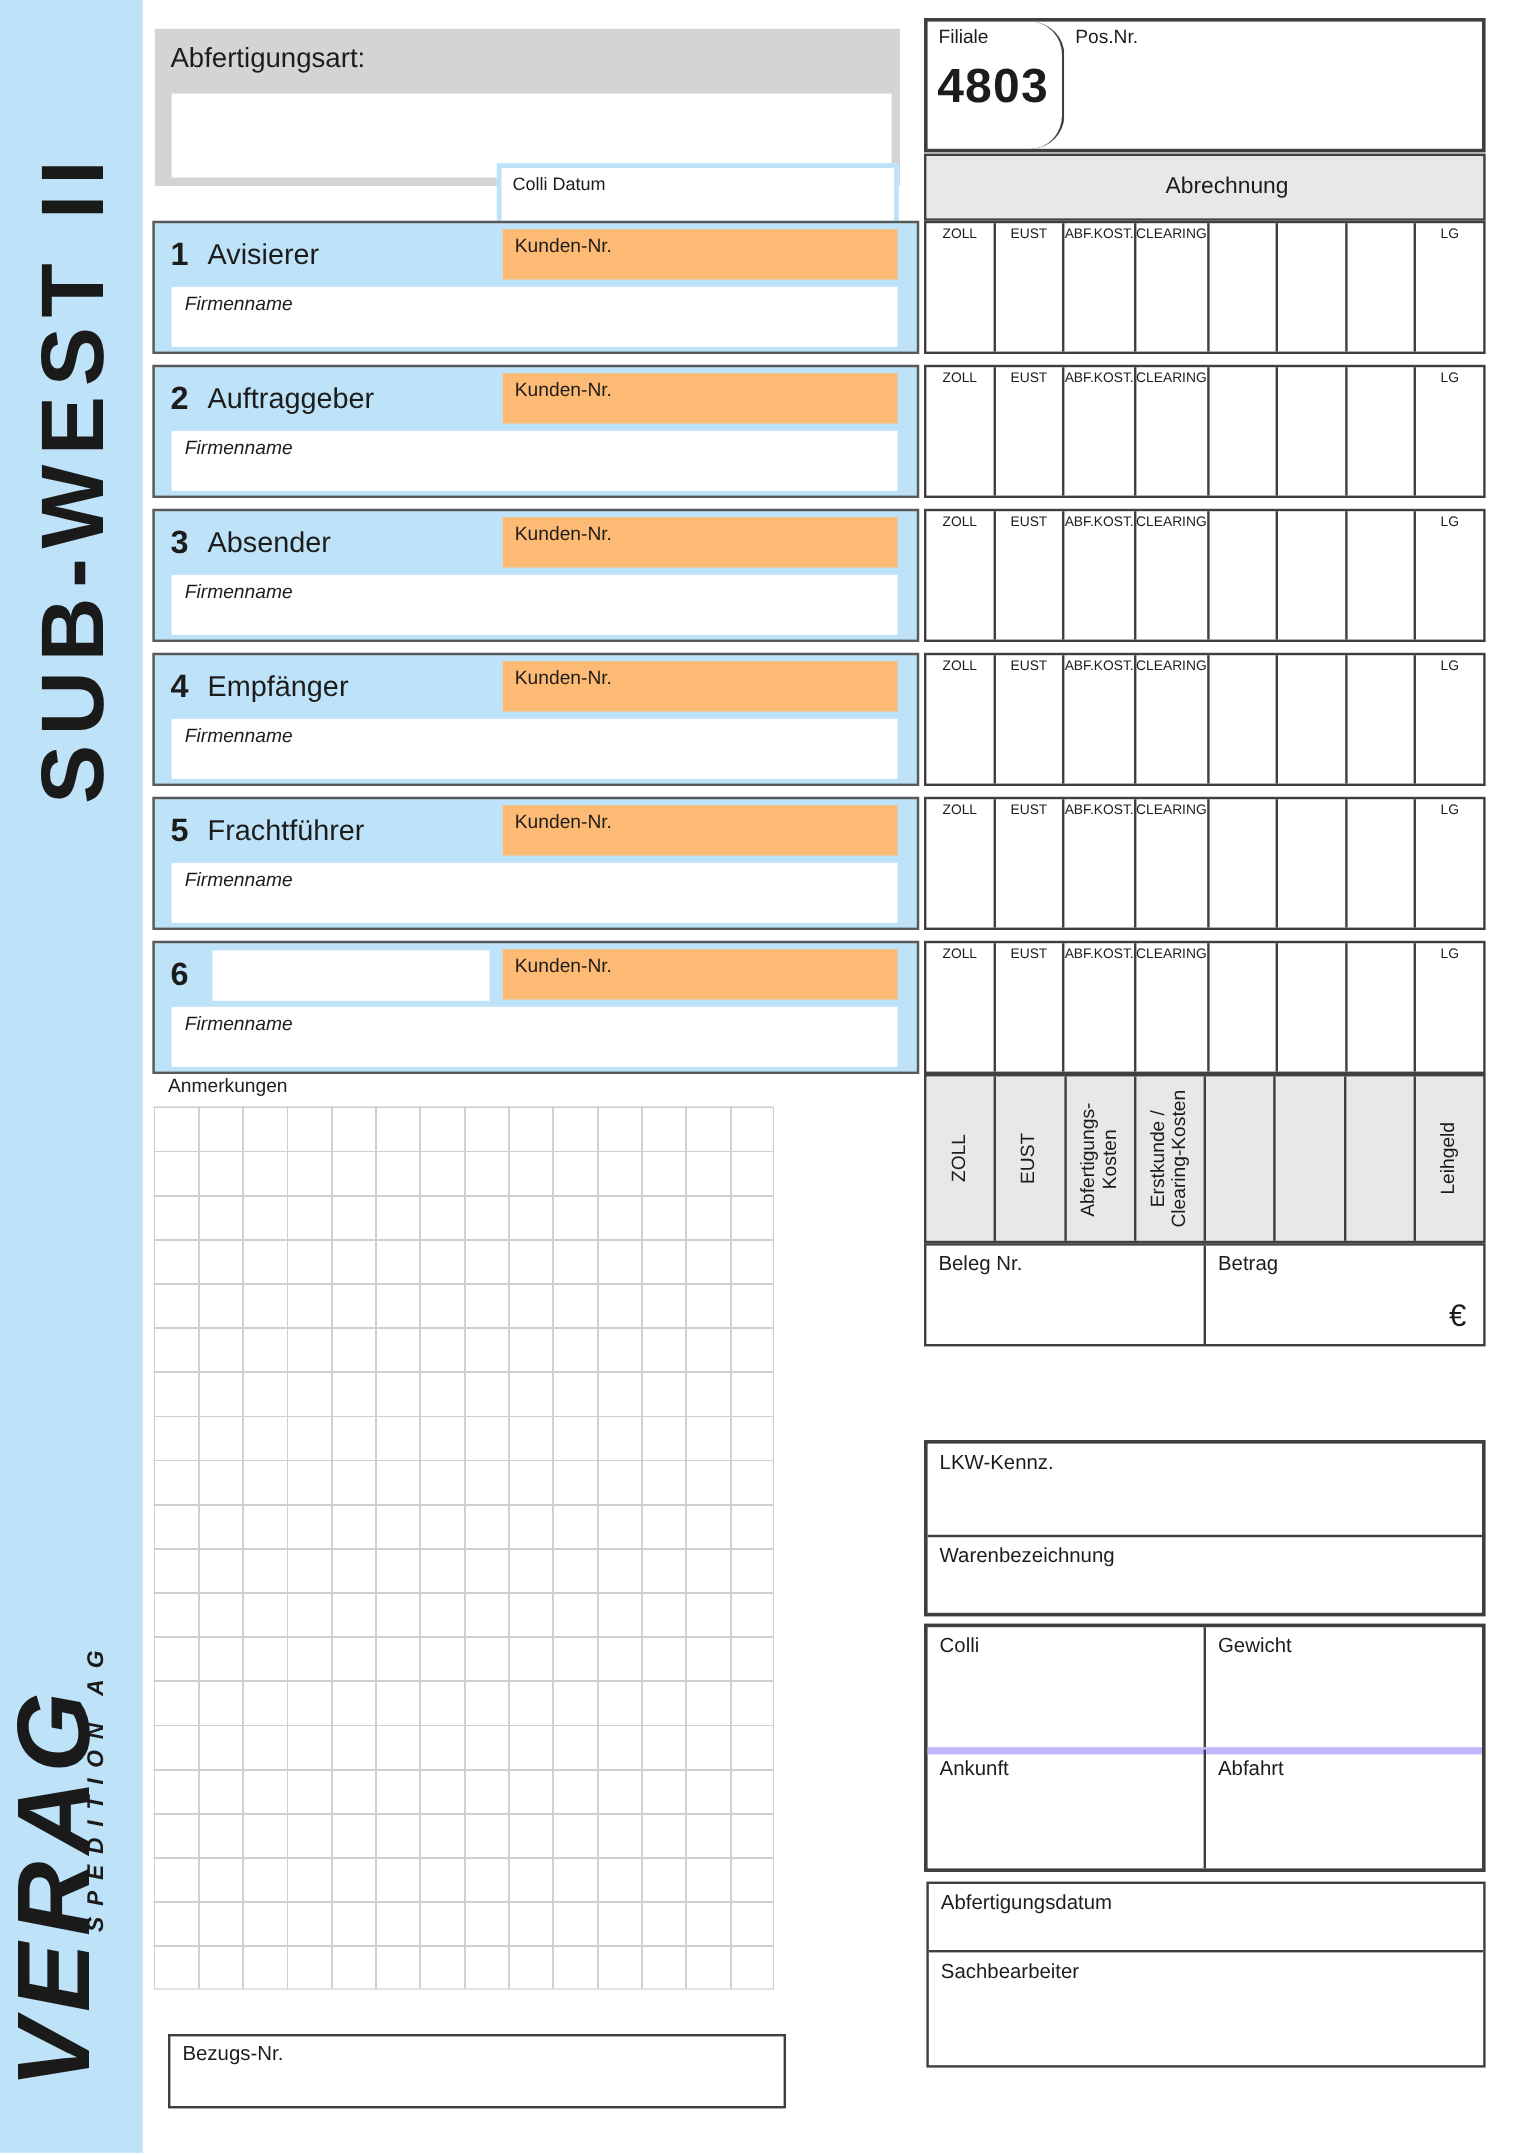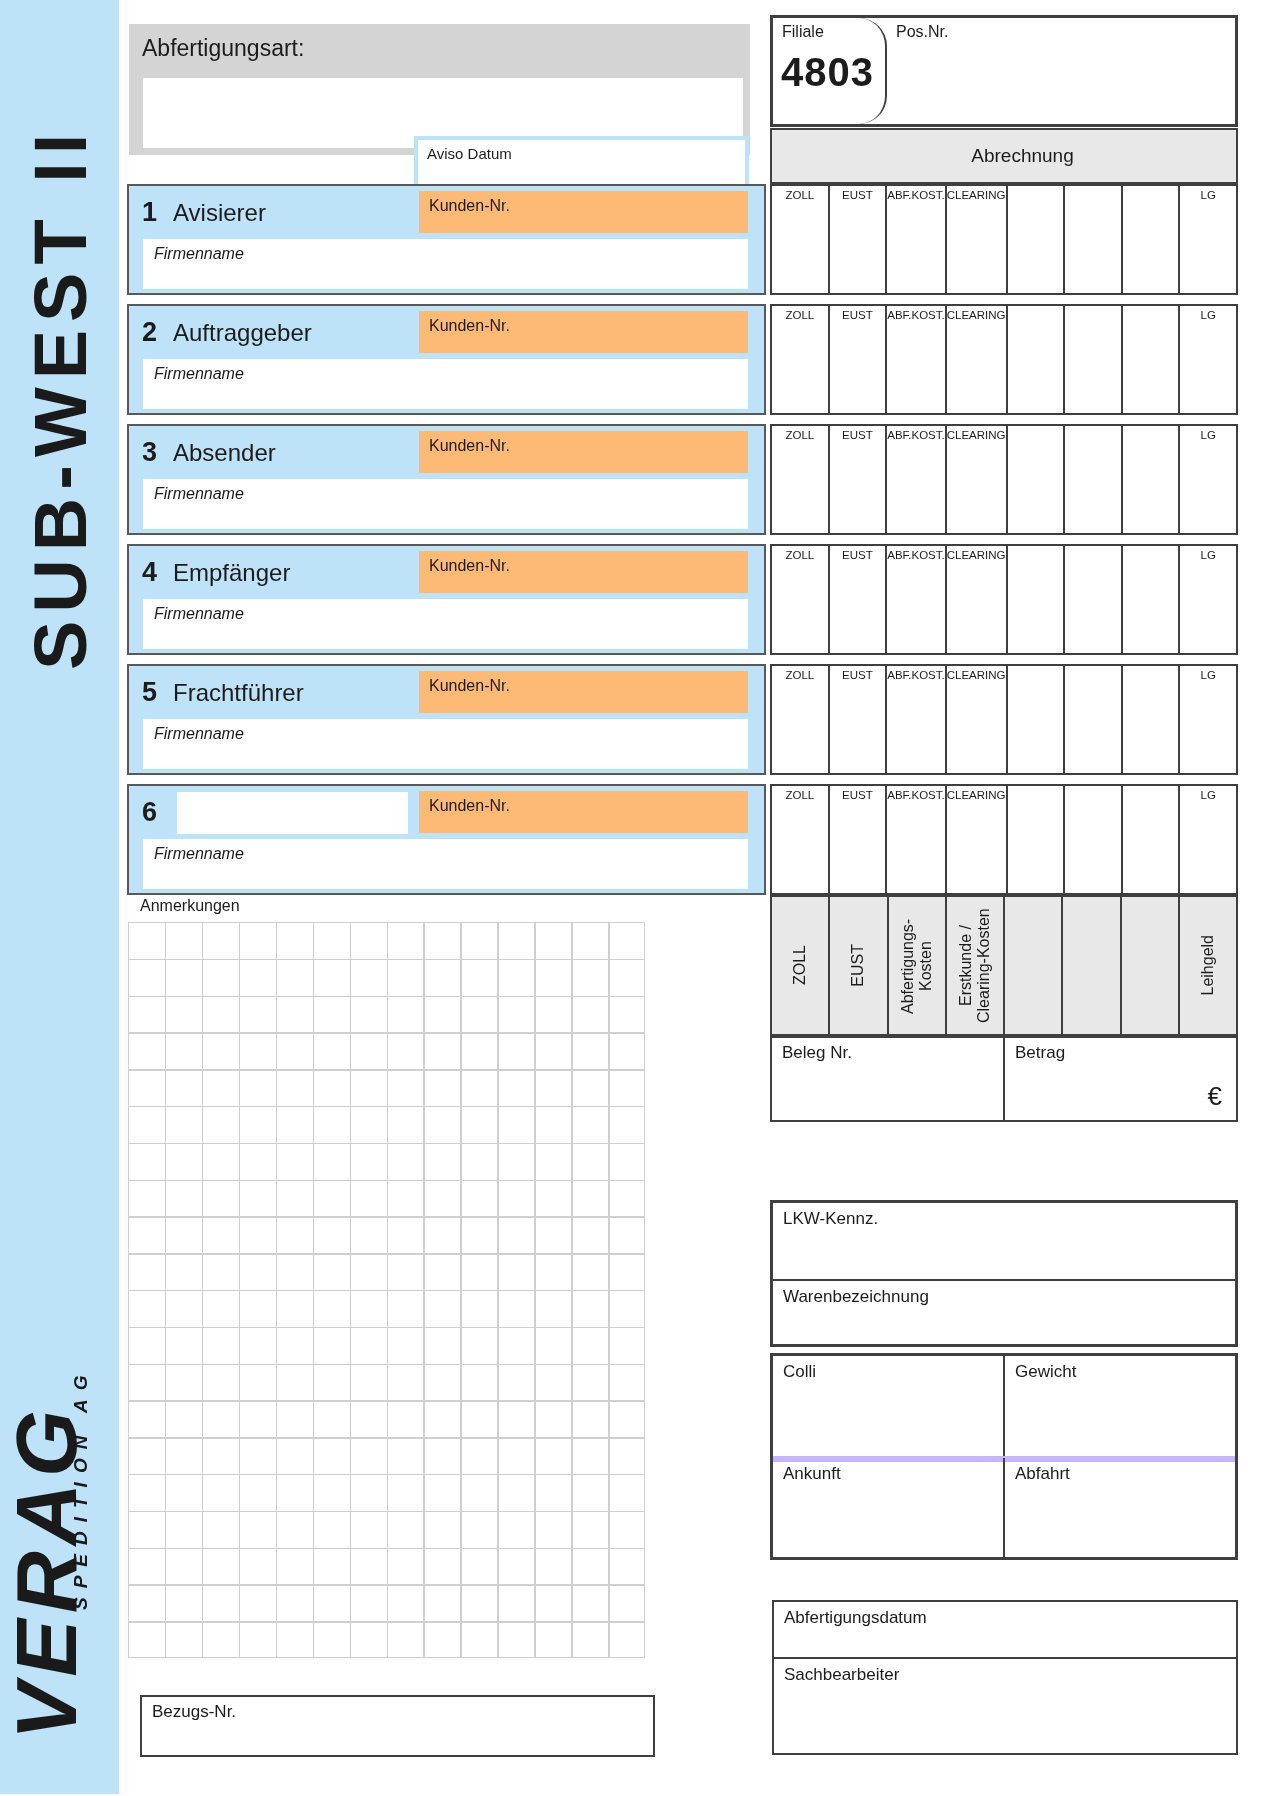--- a/index.html
+++ b/index.html
@@ -67,21 +67,21 @@
   #waren-cell{left:0;top:78px;width:462px;height:63px;}
   .cell-lab{position:absolute;left:10px;top:6px;font-size:17px;}
   
   #colli-block{left:770px;top:1353px;width:468px;height:207px;border:3px solid #3f3f3f;box-sizing:border-box;background:#fff;}
   .half-row{position:absolute;left:0;width:462px;display:flex;}
   #row-cg{top:0;height:100px;border-bottom:6px solid #c4b5fd;}
   #row-aa{top:102px;height:99px;}
   .half-cell{flex:1 1 0;position:relative;}
   .half-cell:first-child{border-right:2px solid #3f3f3f;}
   
-  #foot-block{left:772px;top:1600px;width:466px;height:155px;border:2px solid #3f3f3f;box-sizing:border-box;background:#fff;}
+  #foot-block{left:772px;top:1568px;width:466px;height:155px;border:2px solid #3f3f3f;box-sizing:border-box;background:#fff;}
   #abfdatum-cell{left:0;top:0;width:462px;height:55px;border-bottom:2px solid #3f3f3f;}
   #sach-cell{left:0;top:57px;width:462px;height:94px;}
   
   #anm-label{left:140px;top:897px;font-size:16px;}
   #anm-grid{left:128px;top:922px;width:517px;height:736px;background:#fff;
     background-image:
       repeating-linear-gradient(to right,#cfcfcf 0 1.5px,transparent 1.5px 36.93px),
       repeating-linear-gradient(to bottom,#cfcfcf 0 1.5px,transparent 1.5px 36.8px);
     border-right:1.5px solid #cfcfcf;border-bottom:1.5px solid #cfcfcf;box-sizing:border-box;}
   
@@ -106,21 +106,21 @@
   <div id="filiale-box" class="abs">
     <div id="filiale-cell" class="abs">
       <div id="filiale-label" class="abs small-lab">Filiale</div>
       <div id="filiale-value" class="abs">4803</div>
     </div>
     <div id="posnr-label" class="abs small-lab">Pos.Nr.</div>
     <div class="abs" style="left:114px;top:24px;right:4px;bottom:4px;"></div>
   </div>
 
   <div id="aviso-box" class="abs">
-    <div id="aviso-label" class="abs">Aviso Datum</div>
+    <div id="aviso-label" class="abs">Colli Datum</div>
   </div>
 
   <div id="abr-header" class="abs">Abrechnung</div>
 
   <div class="section abs" style="top:184px">
     <div class="sec-num">1</div>
     <div class="sec-label">Avisierer</div>
     <div class="kunden">
         <span>Kunden-Nr.</span>
       </div>

